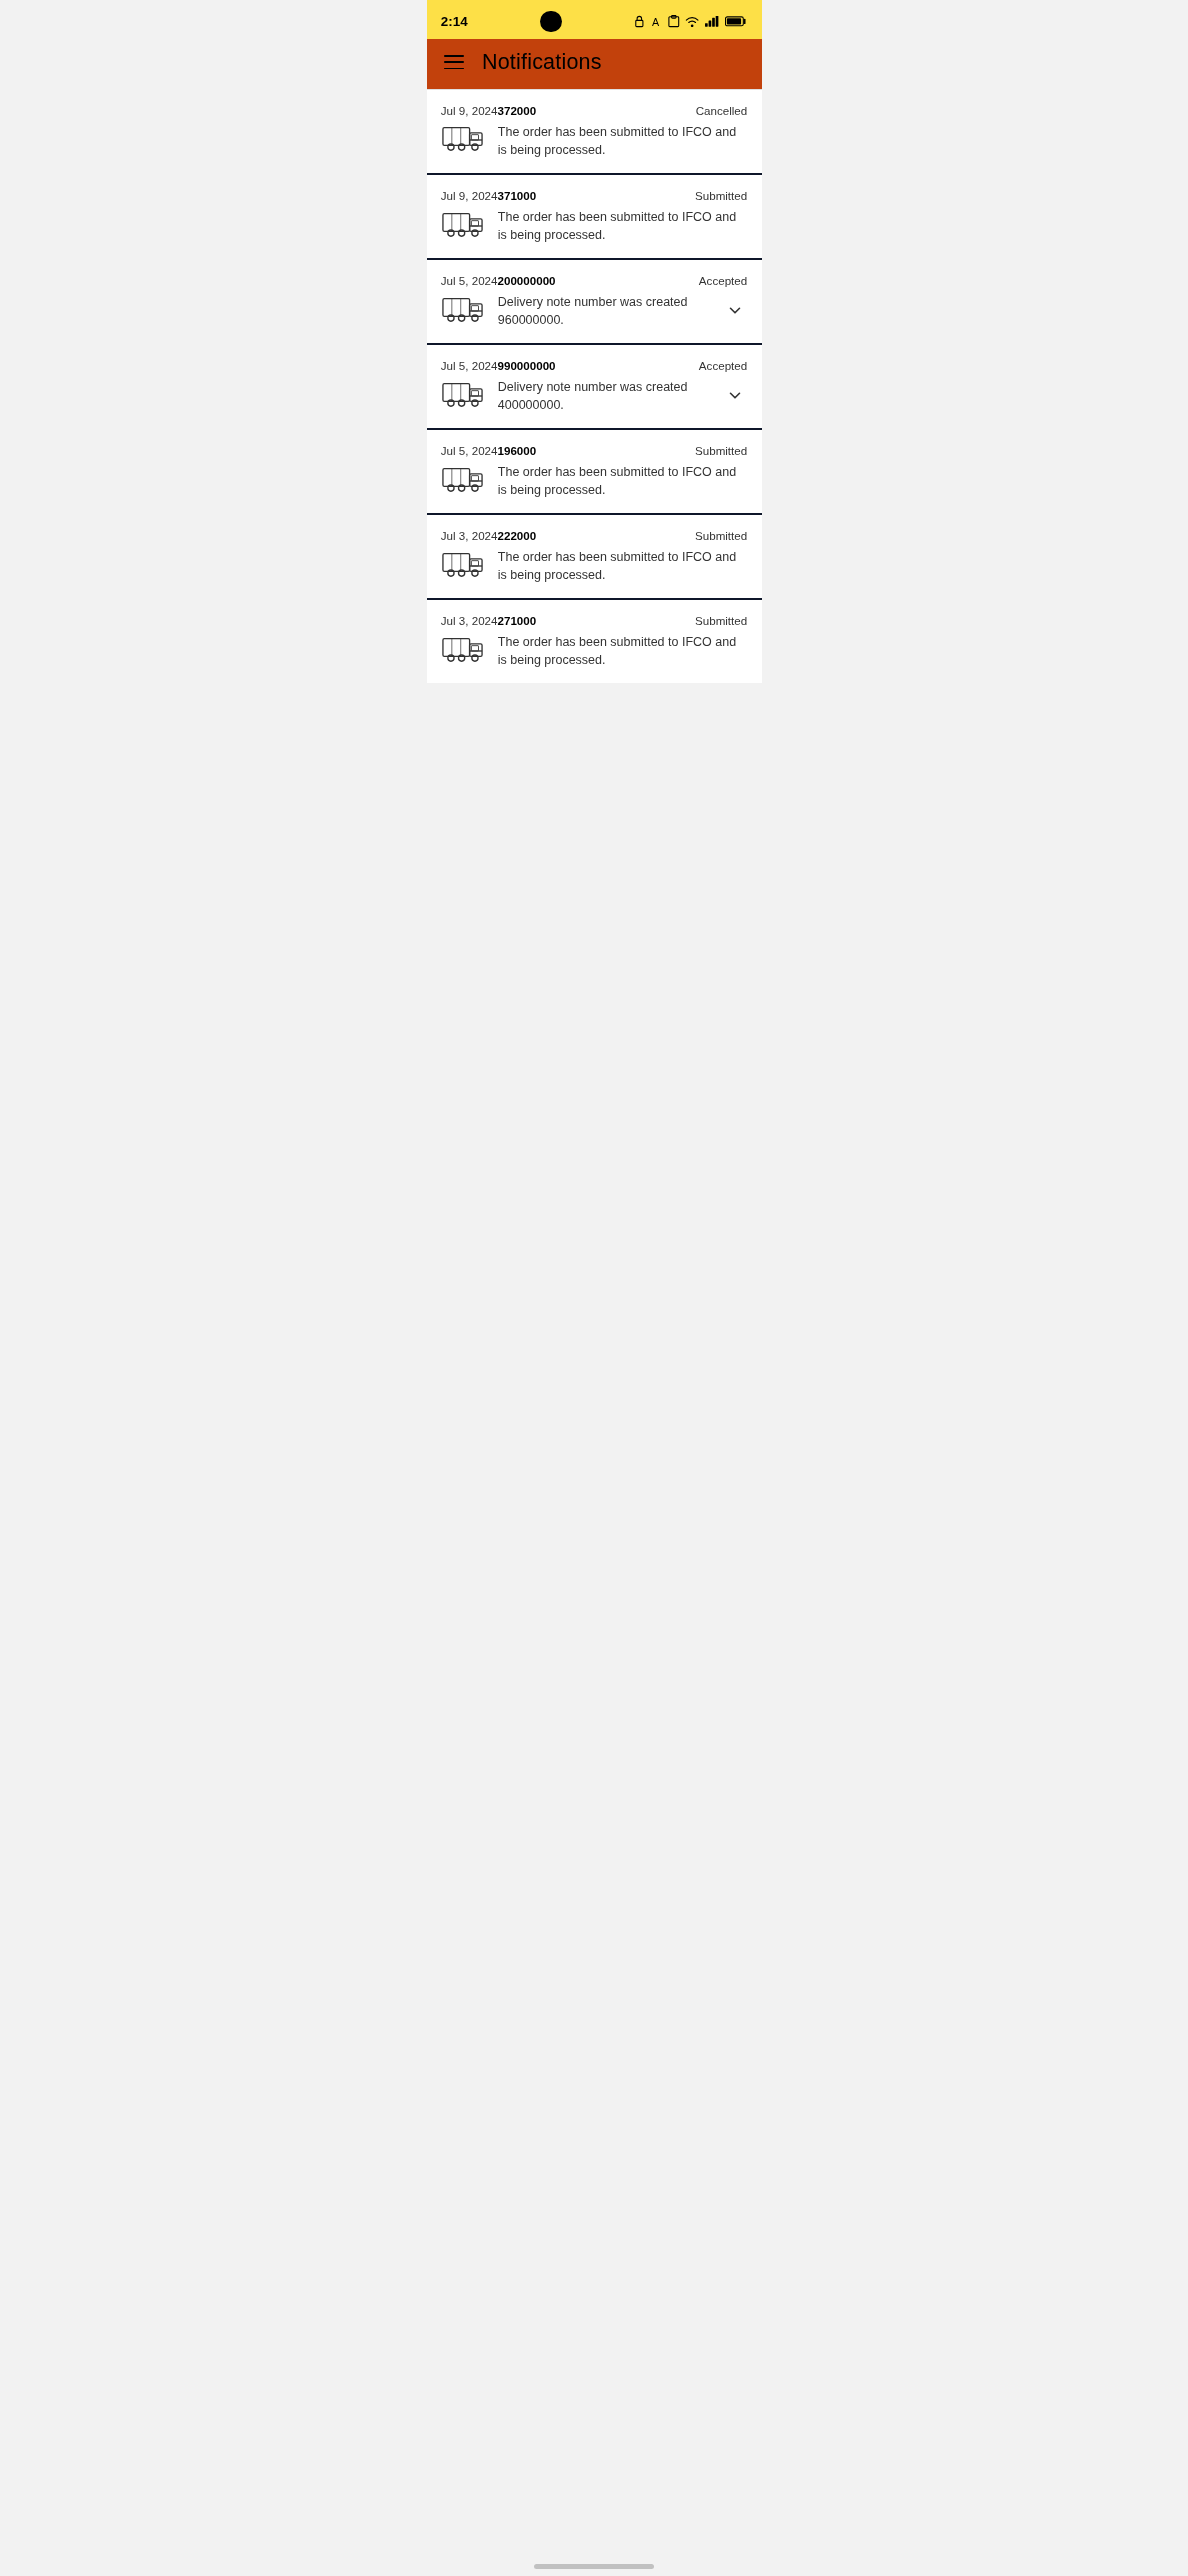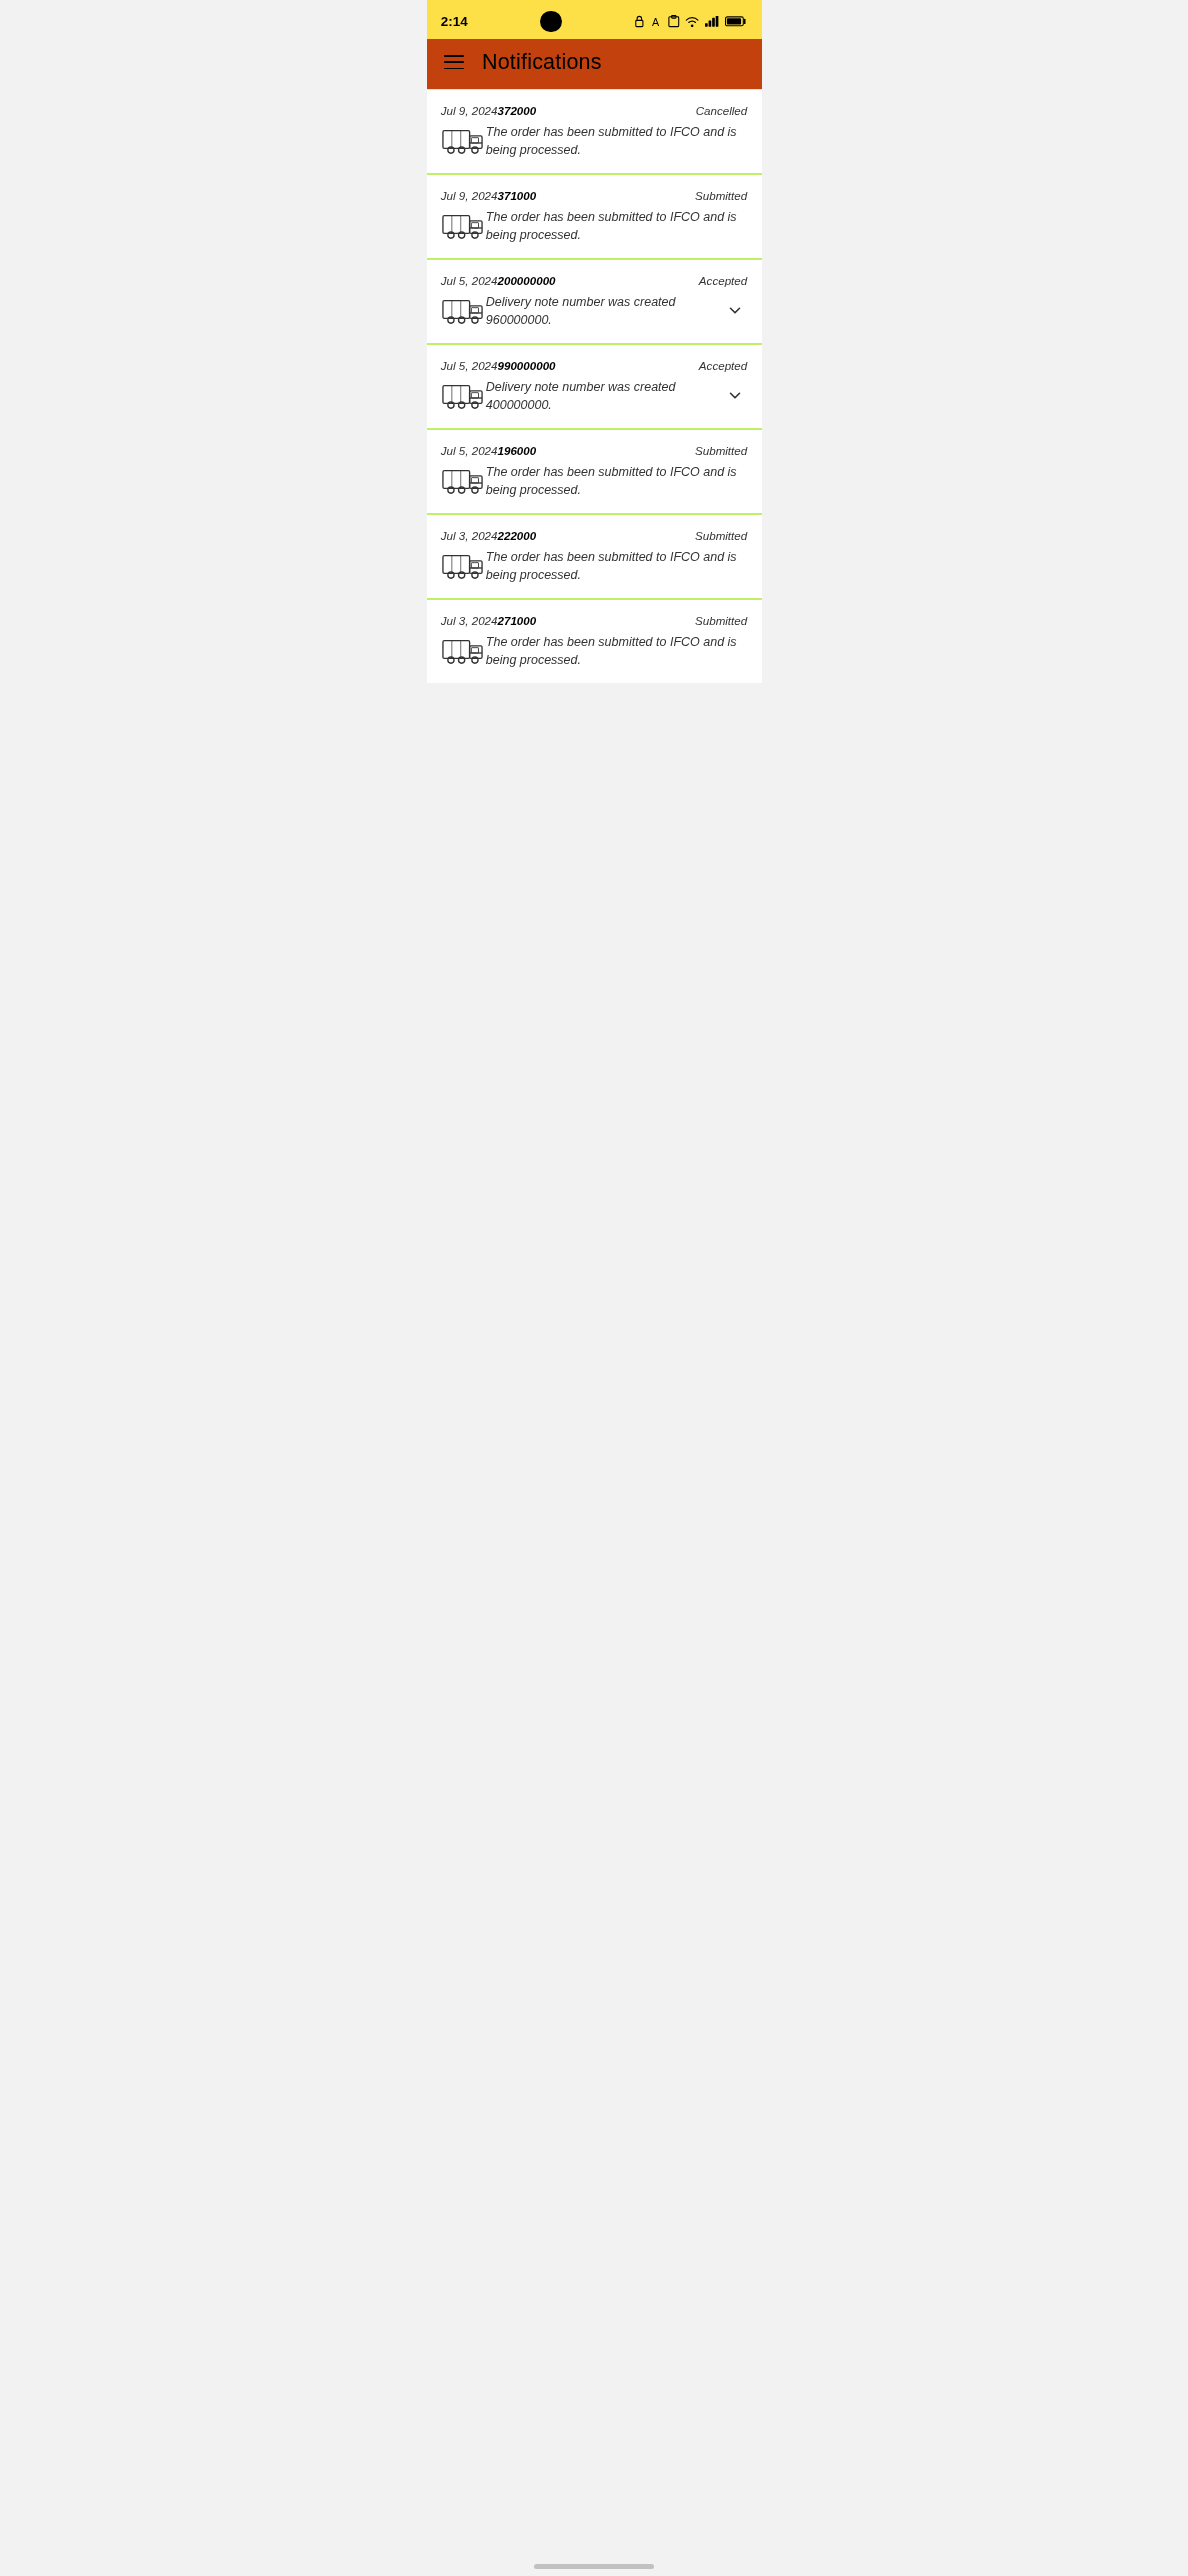--- a/index.html
+++ b/index.html
@@ -70,23 +70,22 @@
     }
     .page-title {
       font-size: 21.5px;
       font-weight: 400;
       color: #000;
       letter-spacing: 0.2px;
     }
 
     
     .notification-list {
-      background: #bef264;
+      background: #0f172a;
       padding: 0;
-      font-style: italic;
     }
 
     .notification-card {
       background: #fff;
       margin-bottom: 1.8px;
       padding: 14.3px;
       display: flex;
       flex-direction: column;
       gap: 5.4px;
     }
@@ -112,22 +111,22 @@
 
     .notification-status {
       font-size: 11.6px;
       color: #333;
       font-weight: 400;
       margin-left: auto;
     }
 
     .notification-body {
       display: flex;
-      align-items: flex-end;
-      gap: 2px;
+      align-items: flex-start;
+      gap: 14px;
     }
 
     .truck-icon {
       flex-shrink: 0;
       width: 43px;
       height: 32px;
       margin-top: 1.8px;
     }
 
     .notification-message {

